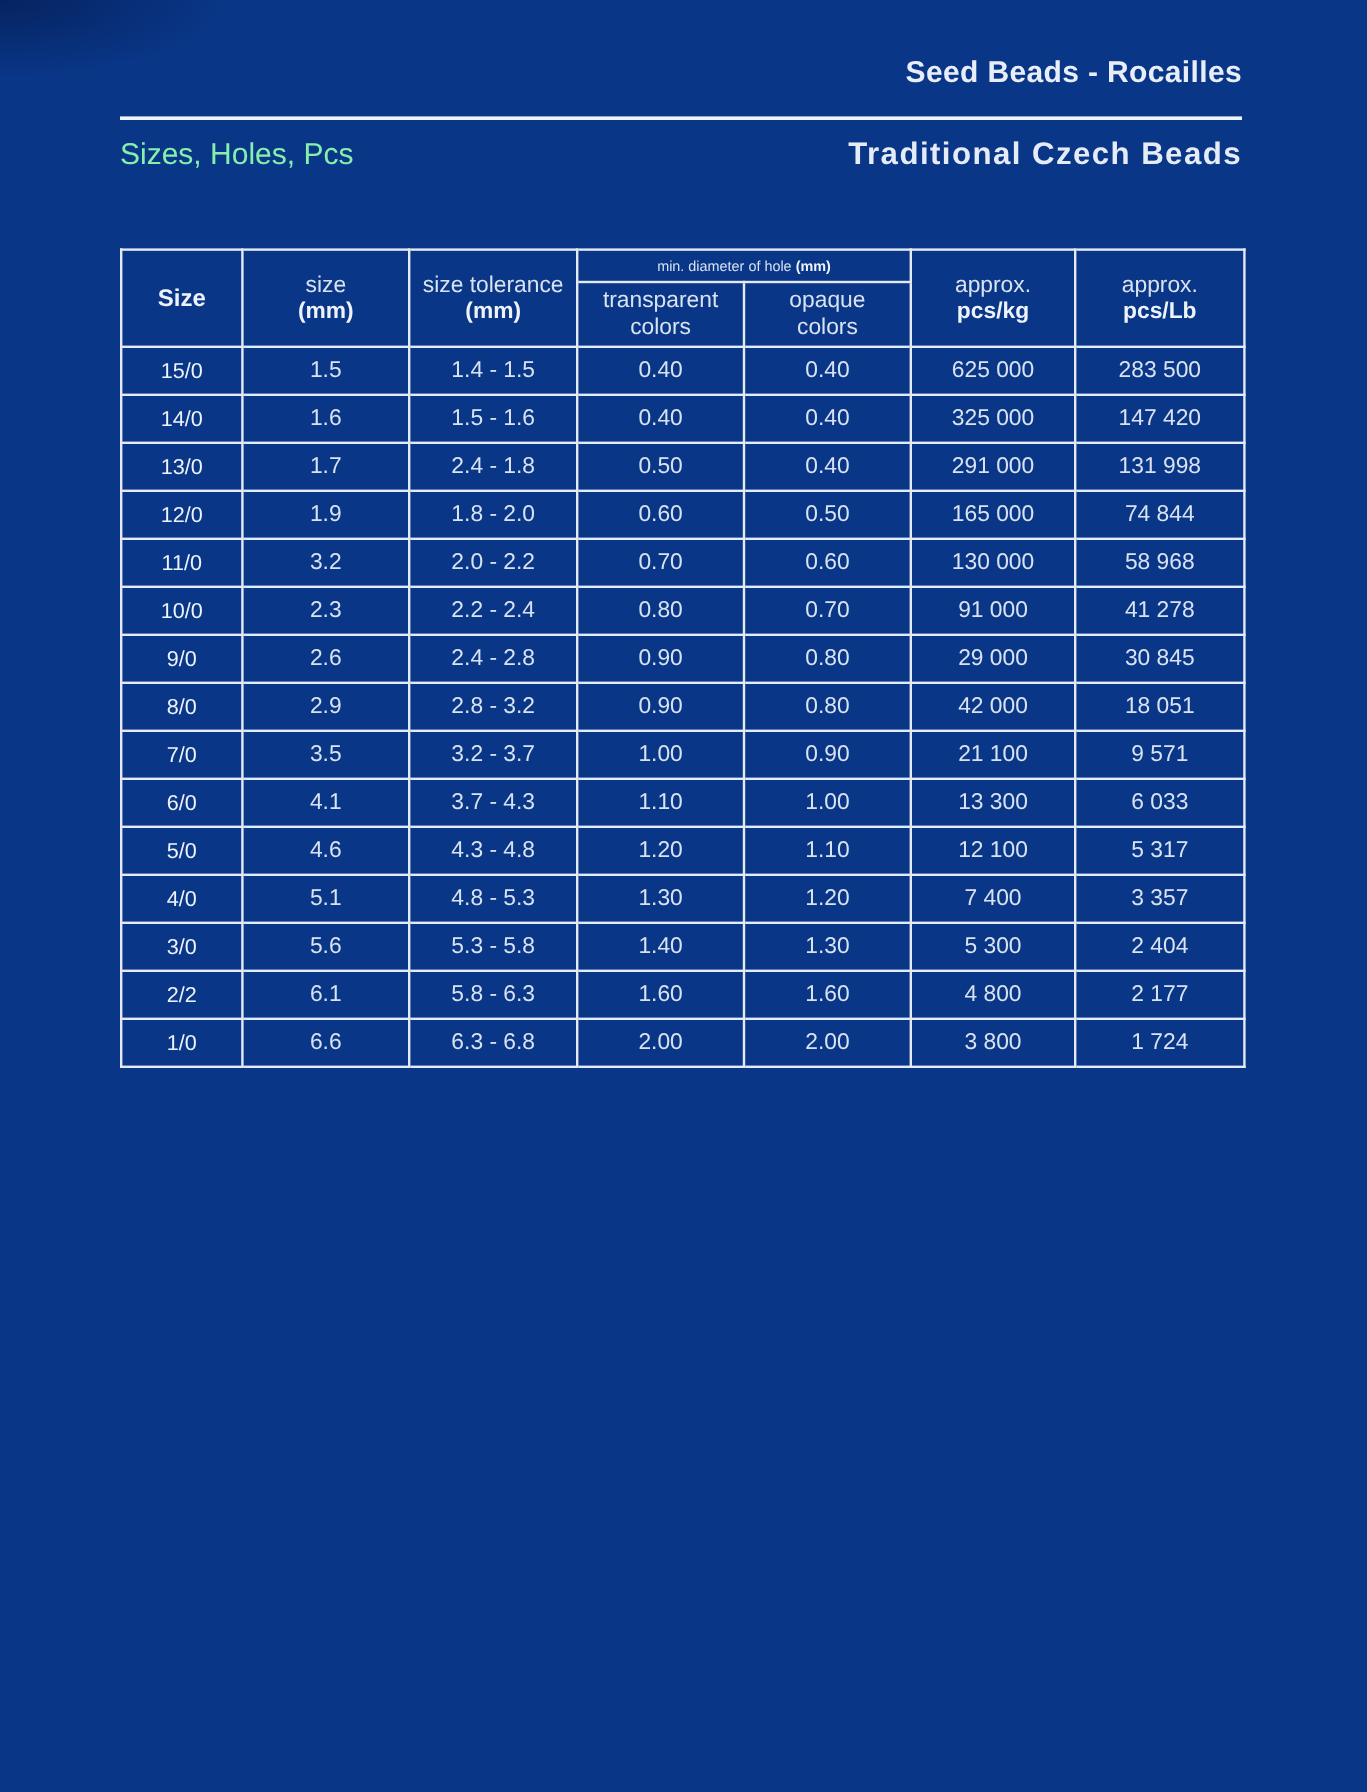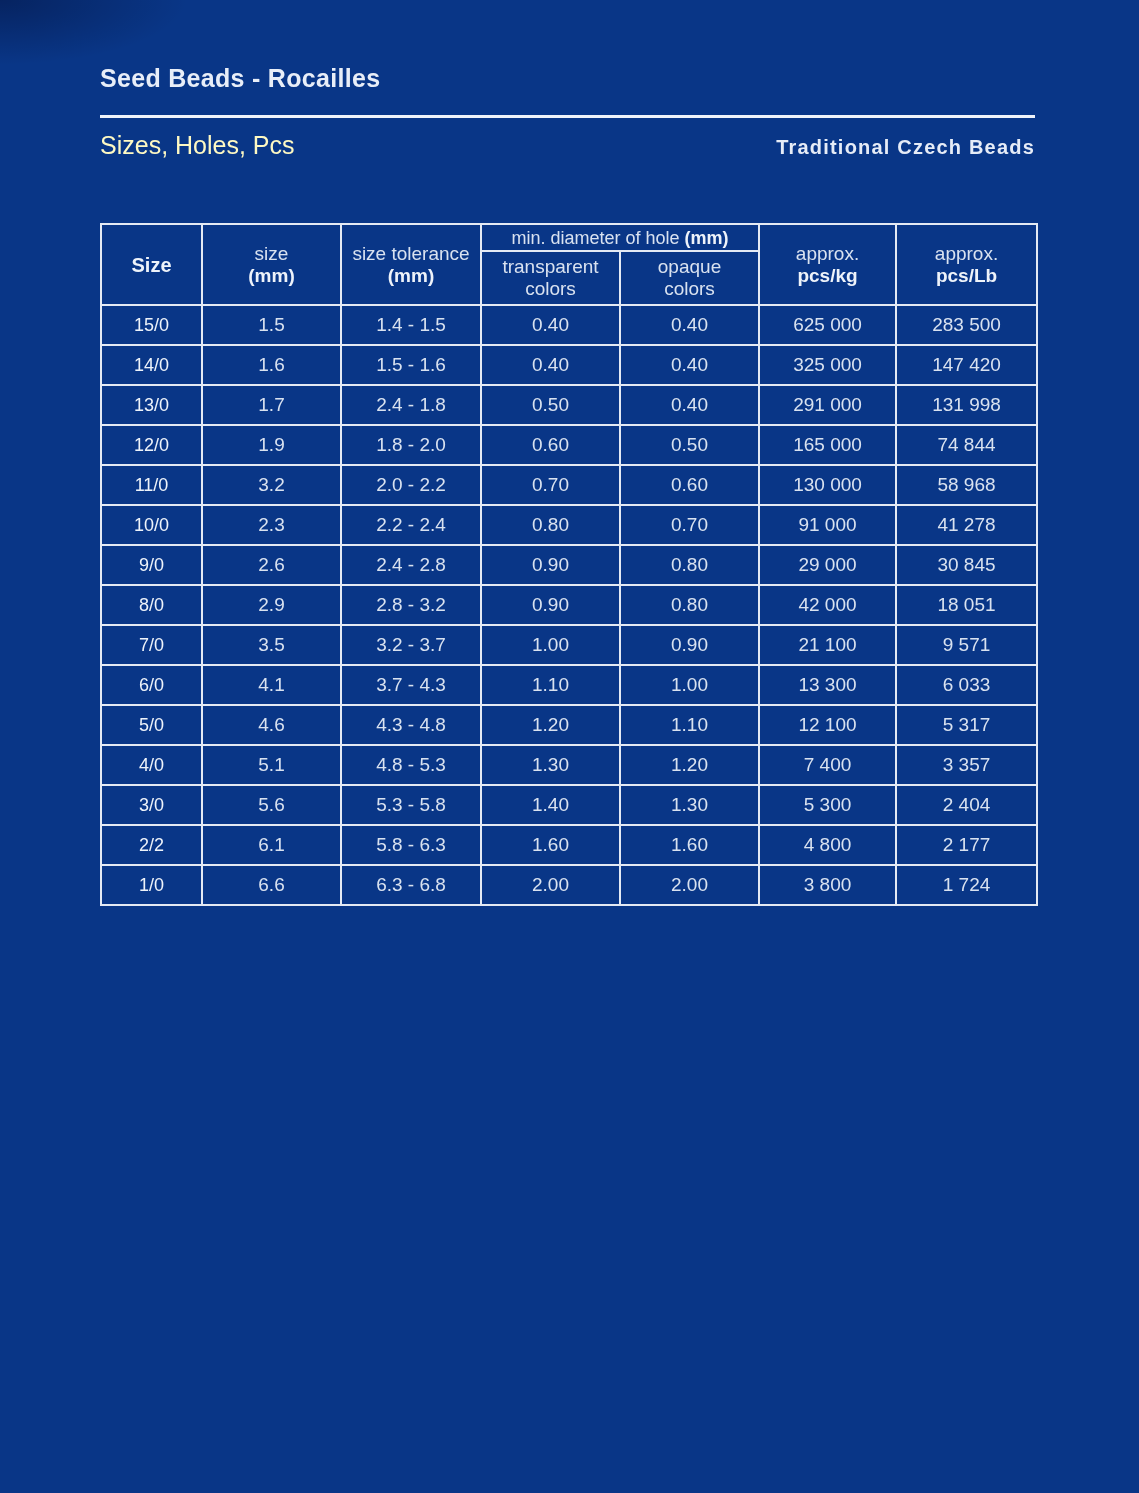--- a/index.html
+++ b/index.html
@@ -21,23 +21,23 @@
     position:absolute;inset:0;pointer-events:none;
     background:radial-gradient(260px 90px at 0 0, rgba(0,0,25,0.35), rgba(0,0,25,0) 72%);
   }
   .sheet{
     position:absolute;
     left:100px; right:104px; top:0; bottom:0;
   }
   
   .masthead{
     display:flex;
-    justify-content:flex-start;
+    justify-content:flex-end;
     align-items:flex-end;
-    padding-top:64px;
+    padding-top:46px;
     padding-bottom:20px;
     border-bottom:3px solid #eff3fa;
   }
   .page-title{
     font-size:25px;
     font-weight:600;
     letter-spacing:0.3px;
     color:#e8eef8;
     padding-bottom:2px;
   }
@@ -59,24 +59,24 @@
   }
   .subhead{
     display:flex;
     justify-content:space-between;
     align-items:baseline;
     padding-top:13px;
   }
   .page-subtitle{
     font-size:25px;
     font-weight:400;
-    color:#fef9c3;
+    color:#86efac;
   }
   .brand-tagline{
-    font-size:20px;
+    font-size:26px;
     font-weight:700;
     letter-spacing:1.2px;
     color:#e6ecf7;
   }
   
   .table-wrap{margin-top:63px;}
   table{
     width:936px;
     border-collapse:collapse;
     table-layout:fixed;
@@ -98,21 +98,21 @@
   td.col-size{
     font-weight:400;
     color:var(--txt-bright);
     font-size:18px;
   }
   th.h-size{
     font-weight:700;
     font-size:20px;
     color:var(--txt-bright);
   }
-  .hole-group{font-size:18px;text-align:center;}
+  .hole-group{font-size:12px;text-align:center;}
 </style>
 </head>
 <body>
 
 <div class="vignette"></div>
 
 <div class="sheet">
 
   <div class="masthead">
     <div class="page-title">Seed Beads - Rocailles</div>

